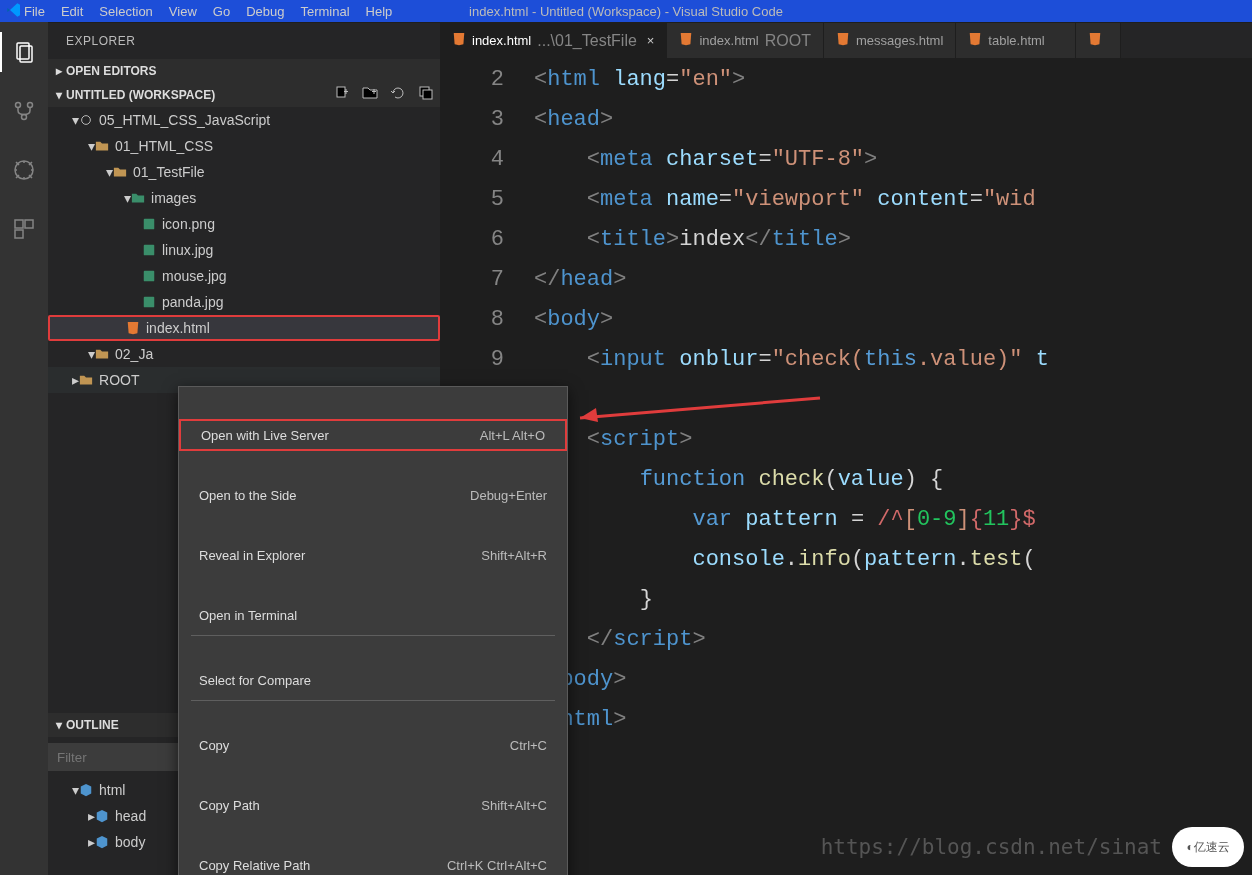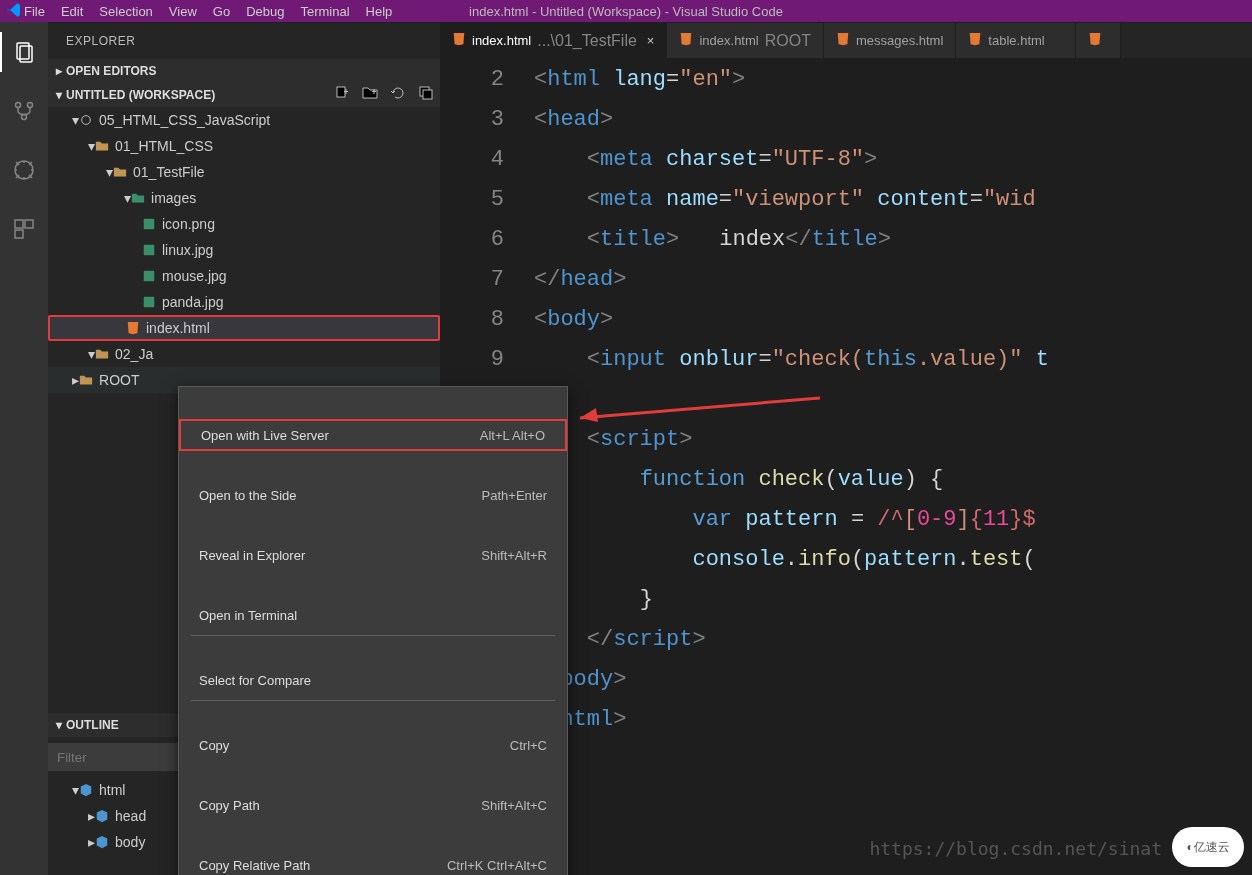--- a/index.html
+++ b/index.html
@@ -9,21 +9,21 @@
   background: #1e1e1e;
   font-family: "Segoe UI", Arial, sans-serif;
   font-size: 13px;
   color: #cccccc;
   overflow: hidden;
   position: relative;
 }
 
 .menubar {
   height: 22px;
-  background: #701a75;
+  background: #1d4ed8;
   display: flex;
   align-items: center;
   padding-left: 16px;
   position: relative;
 }
 .menubar .logo {
   position: absolute;
   left: 6px;
   top: 2px;
 }
@@ -129,27 +129,27 @@
 .code {
   font-family: Consolas, "Courier New", monospace;
   font-size: 22px;
   white-space: pre;
   line-height: 40px;
 }
 .br { color: #808080; }
 .tg { color: #4e94ce; }
 .at { color: #9cdcfe; text-align: right; }
 .st { color: #ce9178; }
-.tx { color: #d4d4d4; margin-left: 40px; }
+.tx { color: #d4d4d4; }
 .kw2 { color: #569cd6; }
 .fn { color: #dcdcaa; }
 .id { color: #9cdcfe; }
 .op { color: #d4d4d4; }
 .re { color: #d16969; }
-.nu { color: #ec4899; font-family: Liberation Mono, monospace; }
+.nu { color: #22c55e; font-family: Liberation Mono, monospace; }
 
 .context-menu {
   position: absolute;
   left: 178px; top: 386px;
   width: 390px;
   background: #3c3c3c;
   color: #ddd;
   box-shadow: 0 4px 14px rgba(0,0,0,0.6);
   z-index: 50;
   border: 1px solid #5a5a5a;
@@ -165,21 +165,21 @@
 .cm-item .sc { color: #bbb; }
 .cm-sep { height: 1px; background: #5f5f5f; margin: 4px 12px; }
 
 .arrow {
   position: absolute;
   left: 560px; top: 390px;
   z-index: 60;
 }
 .watermark {
   position: absolute; bottom: 16px; right: 90px;
-  color: #555; font-family: Consolas, monospace; font-size: 18px;
+  color: #555; font-family: Consolas, monospace; font-size: 21px;
 }
 .wm-logo {
   position: absolute; bottom: 8px; right: 8px;
   width: 72px; height: 40px;
   background: #fff; border-radius: 20px;
   display: flex; align-items: center; justify-content: center;
   color: #555; font-size: 12px;
 }
 </style>
 </head>
@@ -479,21 +479,21 @@
   </div>
 </div>
 
 <div class="context-menu">
   <div class="cm-item highlight">
     <span>Open with Live Server</span>
     <span class="sc">Alt+L Alt+O</span>
   </div>
   <div class="cm-item">
       <span>Open to the Side</span>
-      <span class="sc">Path+Enter</span>
+      <span class="sc">Debug+Enter</span>
     </div>
   <div class="cm-item">
       <span>Reveal in Explorer</span>
       <span class="sc">Shift+Alt+R</span>
     </div>
   <div class="cm-item">
       <span>Open in Terminal</span>
       <span class="sc"></span>
     </div>
   <div class="cm-sep"></div>

